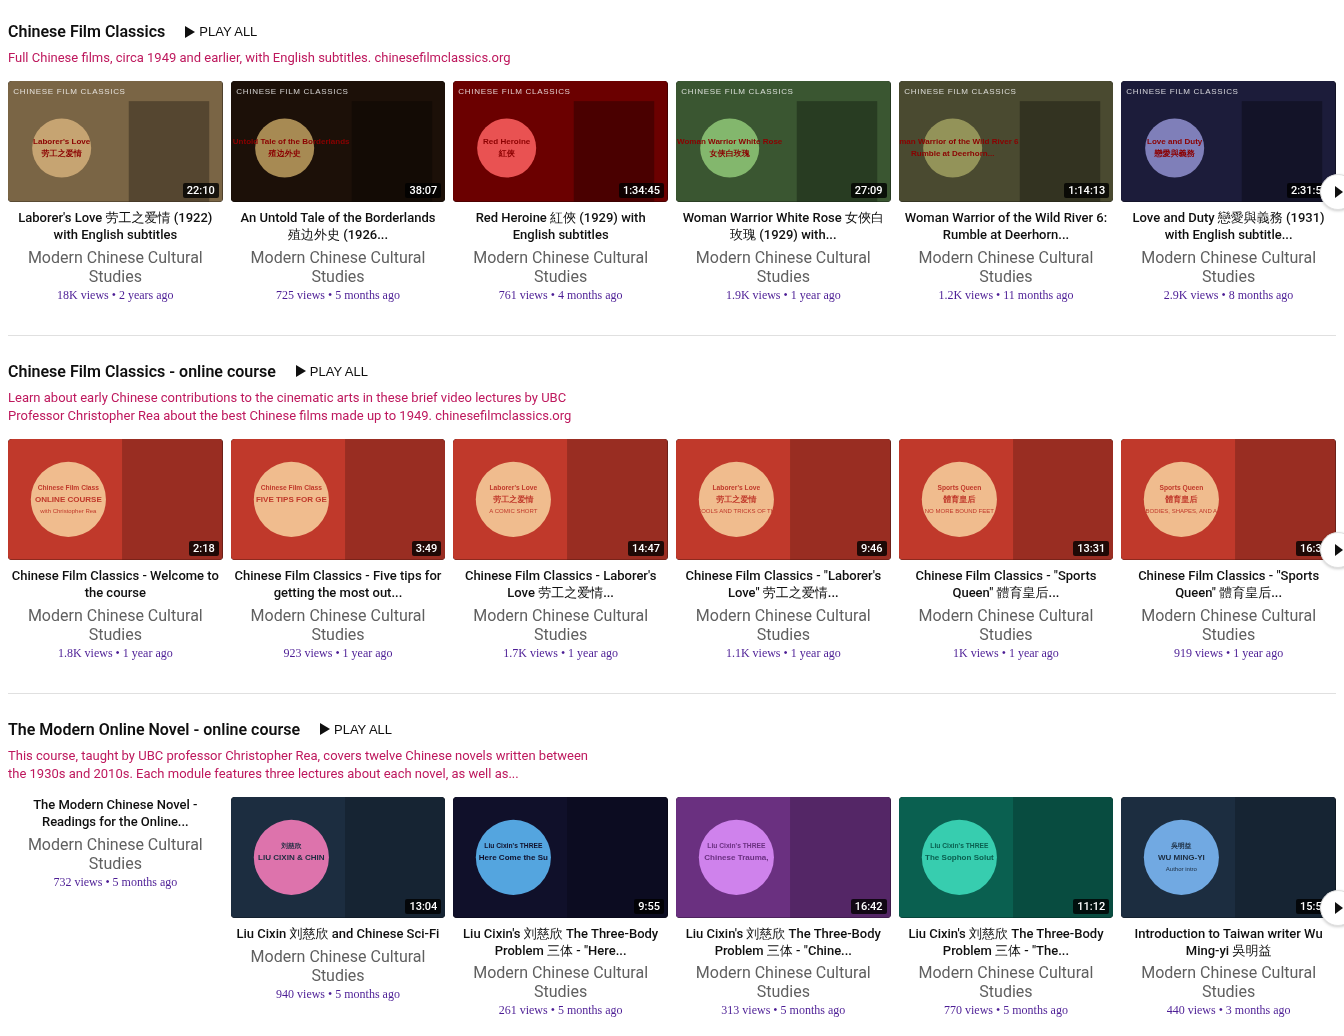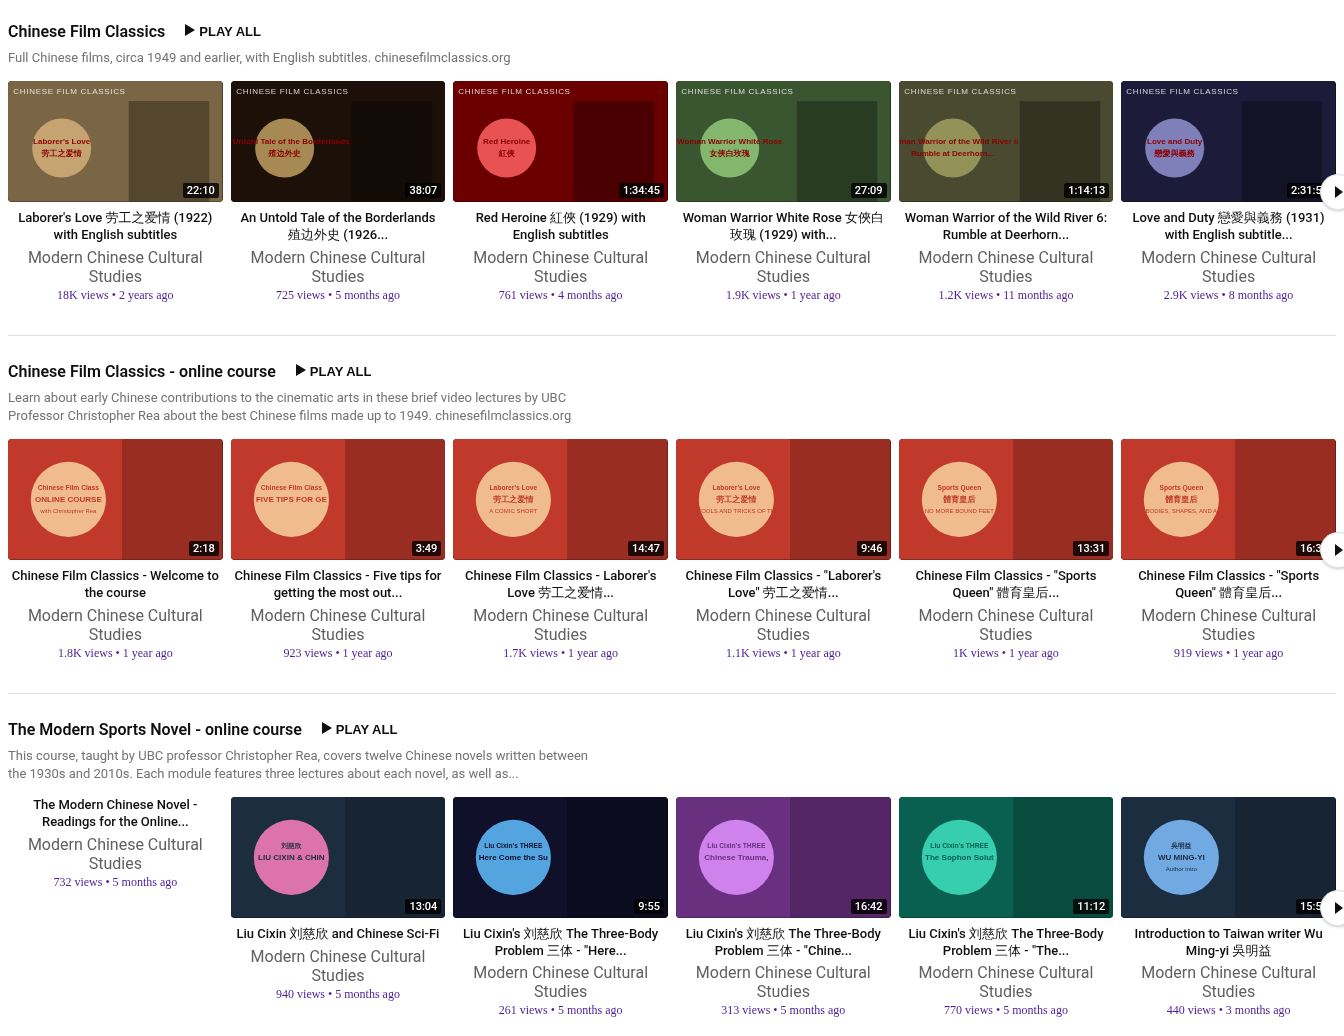--- a/index.html
+++ b/index.html
@@ -4,23 +4,23 @@
   <style>
     * { box-sizing: border-box; margin: 0; padding: 0; }
     body { font-family: 'Roboto', Arial, sans-serif; background: #fff; color: #0f0f0f; font-size: 13px; }
     
     .page-container { max-width: 1344px; margin: 0 auto; padding: 20px 8px; }
     
     
     .section { margin-bottom: 32px; }
     .section-header { display: flex; align-items: center; margin-bottom: 6px; }
     .section-title { font-size: 16px; font-weight: 600; margin-right: 12px; }
-    .play-all-btn { display: flex; align-items: flex-start; gap: 4px; background: none; border: none; cursor: pointer; font-size: 13px; font-weight: 700; color: #0f0f0f; padding: 4px 8px; }
+    .play-all-btn { display: flex; align-items: center; gap: 4px; background: none; border: none; cursor: pointer; font-size: 13px; font-weight: 400; color: #0f0f0f; padding: 4px 8px; }
     .play-icon { width: 0; height: 0; border-top: 6px solid transparent; border-bottom: 6px solid transparent; border-left: 10px solid #0f0f0f; display: inline-block; }
-    .section-desc { font-size: 13px; color: #737373; margin-bottom: 14px; line-height: 1.4; max-width: 600px; }
+    .section-desc { font-size: 13px; color: #be185d; margin-bottom: 14px; line-height: 1.4; max-width: 600px; }
     
     
     .playlist-row { position: relative; display: flex; align-items: stretch; }
     .videos-container { display: flex; gap: 8px; overflow: hidden; flex: 1; }
     .next-btn { position: absolute; right: -20px; top: 50%; transform: translateY(-50%); width: 36px; height: 36px; border-radius: 50%; background: #fff; border: 1px solid #e0e0e0; cursor: pointer; display: flex; align-items: center; justify-content: center; box-shadow: 0 1px 3px rgba(0,0,0,0.2); z-index: 10; }
     .chevron-right { width: 0; height: 0; border-top: 6px solid transparent; border-bottom: 6px solid transparent; border-left: 8px solid #0f0f0f; display: inline-block; margin-left: 2px; }
     
     
     .video-card { flex: 0 0 calc((100% - 40px) / 6); min-width: 0; cursor: pointer; }
     .thumbnail-wrap { position: relative; width: 100%; padding-top: 56.25%; background: #000; border-radius: 4px; overflow: hidden; margin-bottom: 8px; }
@@ -284,21 +284,21 @@
           </div>
         </div>
         <button class="next-btn">
           <span class="chevron-right"></span>
         </button>
       </div>
     </div>
     <hr class="section-separator">
     <div class="section">
       <div class="section-header">
-        <span class="section-title">The Modern Sports Novel - online course</span>
+        <span class="section-title">The Modern Online Novel - online course</span>
         <button class="play-all-btn">
           <span class="play-icon"></span>
           <span>PLAY ALL</span>
         </button>
       </div>
       <p class="section-desc">This course, taught by UBC professor Christopher Rea, covers twelve Chinese novels written between the 1930s and 2010s. Each module features three lectures about each novel, as well as...</p>
       <div class="playlist-row">
         <div class="videos-container">
           <div class="video-card">
             <div class="video-info">

